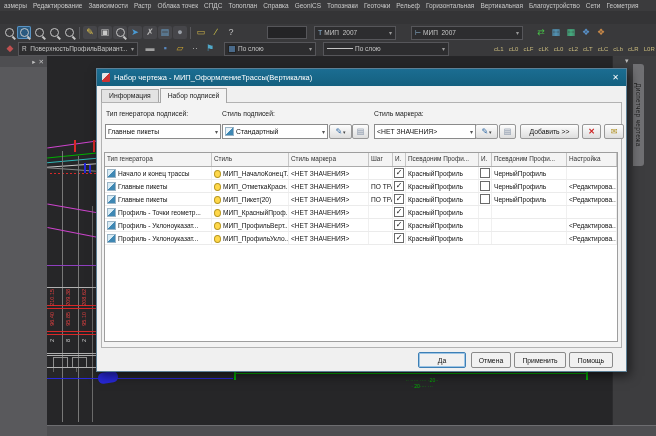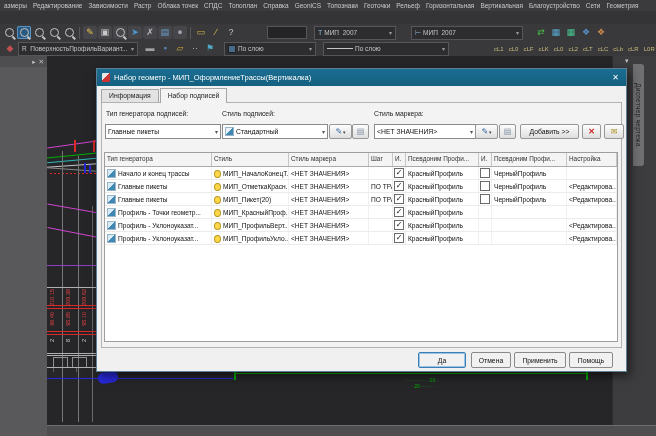--- a/index.html
+++ b/index.html
@@ -284,21 +284,21 @@
   <div id="rightbar">
     <span class="rb-arrow">▾</span>
     <div id="vtab">Диспетчер чертежа</div>
   </div>
 
   <div id="statusbar"></div>
 
   <div id="dialog">
     <div id="dlg-title">
       <span class="dlg-icon"></span>
-      <span>Набор геометр - МИП_ОформлениеТрассы(Вертикалка)</span>
+      <span>Набор чертежа - МИП_ОформлениеТрассы(Вертикалка)</span>
       <span id="dlg-close">✕</span>
     </div>
     <div id="tabs">
       <span class="tab">Информация</span>
       <span class="tab active">Набор подписей</span>
     </div>
     <div id="page">
       <span class="lbl" style="left:4px">Тип генератора подписей:</span>
       <span class="lbl" style="left:120px">Стиль подписей:</span>
       <span class="lbl" style="left:272px">Стиль маркера:</span>

